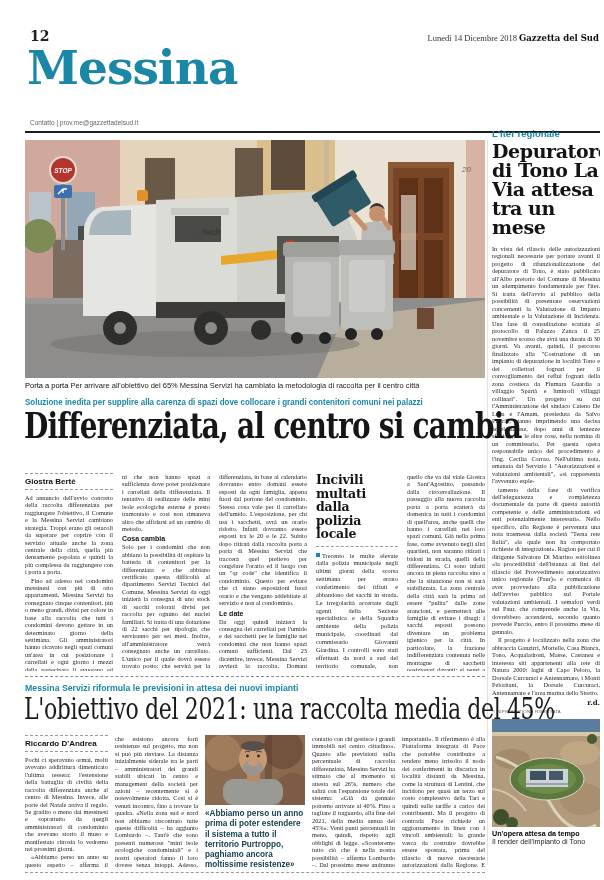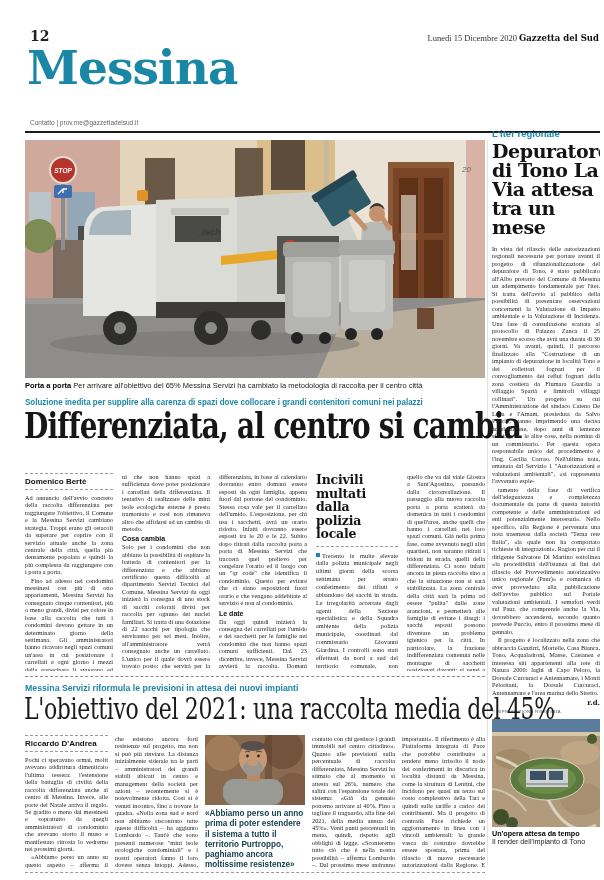--- a/index.html
+++ b/index.html
@@ -11,21 +11,21 @@
   .dateline b{font-family:"DejaVu Serif",serif;font-weight:700;color:#111;}
   .section-title{position:absolute;left:27px;top:44px;font:700 47px/1 "DejaVu Serif",serif;
                  color:#1b87a6;letter-spacing:-1px;}
   .contact{position:absolute;left:30px;top:119px;font:400 6.5px "Liberation Sans",sans-serif;color:#666;}
   .toprule{position:absolute;left:25px;top:131px;width:575px;height:2px;background:#1c1c1c;}
   .vsep{position:absolute;left:487px;top:140px;width:1px;height:725px;background:#e2e2e2;}
   
   .lead-photo{position:absolute;left:25px;top:140px;width:460px;height:238px;overflow:hidden;background:#737373;font-style:italic;}
   
   .lead-caption{position:absolute;left:25px;top:381px;width:460px;font:400 7.5px "Liberation Sans",sans-serif;color:#222;white-space:nowrap;overflow:hidden;}
-  .lead-caption b{font-weight:700;color:#000;}
+  .lead-caption b{font-weight:400;color:#000;}
   .kicker{position:absolute;left:25px;top:396px;font:700 9.5px "Liberation Sans",sans-serif;color:#1b87a6;white-space:nowrap;}
   .kicker span{display:inline-block;transform:scaleX(.84);transform-origin:left;}
   .headline{position:absolute;left:24px;top:405px;font:700 35px "DejaVu Serif",serif;color:#161616;white-space:nowrap;}
   .headline span{display:inline-block;transform:scaleX(.80);transform-origin:left;letter-spacing:-1px;}
   .subhead{position:absolute;left:25px;top:444px;font:400 17px "Liberation Serif",serif;color:#2b2b2b;white-space:nowrap;}
   .subhead span{display:inline-block;transform:scaleX(.80);transform-origin:left;}
   
   .article{position:absolute;left:25px;top:473px;width:460px;height:198px;display:flex;gap:9px;}
   .article .c{overflow:hidden;}
   .coltext{font:400 6.3px/1.18 "Liberation Serif",serif;text-align:justify;color:#1c1c1c;}
@@ -64,21 +64,21 @@
   .botrule{position:absolute;left:25px;top:872px;width:460px;border-top:1px dashed #9a9a9a;}
   svg{display:block;}
 </style>
 </head>
 <body>
 
 <div class="page">
 
   <div class="pagenum">12</div>
   <div class="dateline">
-    <span>Lunedì 15 Dicembre 2020</span>
+    <span>Lunedì 14 Dicembre 2018</span>
     <b>Gazzetta del Sud</b>
   </div>
   <div class="section-title">Messina</div>
   <div class="contact">Contatto | prov.me@gazzettadelsud.it</div>
   <div class="toprule"></div>
   <div class="vsep"></div>
 
   <div class="lead-photo">
     <svg width="460" height="238" viewBox="0 0 460 238" preserveAspectRatio="none">
       <rect x="0" y="0" width="460" height="238" fill="#c9b5a4"></rect>
@@ -174,21 +174,21 @@
   </div>
 
   <div class="lead-caption">
     <b>Porta a porta</b><span> Per arrivare all'obiettivo del 65% Messina Servizi ha cambiato la metodologia di raccolta per il centro città</span>
   </div>
   <div class="kicker"><span>Soluzione inedita per supplire alla carenza di spazi dove collocare i grandi contenitori comuni nei palazzi</span></div>
   <div class="headline"><span>Differenziata, al centro si cambia</span></div>
 
   <div class="article">
     <div class="c" style="width:88px">
-      <div class="byline">Domenico Bertè</div>
+      <div class="byline">Giostra Bertè</div>
       <div class="coltext">
         <p>Ad annuncio dell'avvio concreto della raccolta differenziata per raggiungere l'obiettivo, il Comune e la Messina Servizi cambiano strategia. Troppi erano gli ostacoli da superare per coprire con il servizio attuale anche la zona centrale della città, quella più densamente popolata e quindi la più complessa da raggiungere con i porta a porta.</p>
         <p>Fino ad adesso nei condomini messinesi con più di otto appartamenti, Messina Servizi ha consegnato cinque contenitori, più o meno grandi, divisi per colore in base alla raccolta che tutti i condomini devono gettare in un determinato giorno della settimana. Gli amministratori hanno ricavato negli spazi comuni un'area in cui posizionare i carrellati e ogni giorno i mezzi della partecipata li svuotano ed effettuano il servizio. Ma al centro città, sin dai primi passi della nuova metodologia di raccolta, emersero i problemi di quei condomi-</p>
       </div>
     </div>
     <div class="c" style="width:88px">
       <div class="coltext">
         <p>ni che non hanno spazi a sufficienza dove poter posizionare i carrellati della differenziata. Il tentativo di realizzare delle mini isole ecologiche esterne è presto tramontato e così non rimaneva altro che affidarsi ad un cambio di metodo.</p>
       </div>
       <div class="colsub">Cosa cambia</div>

